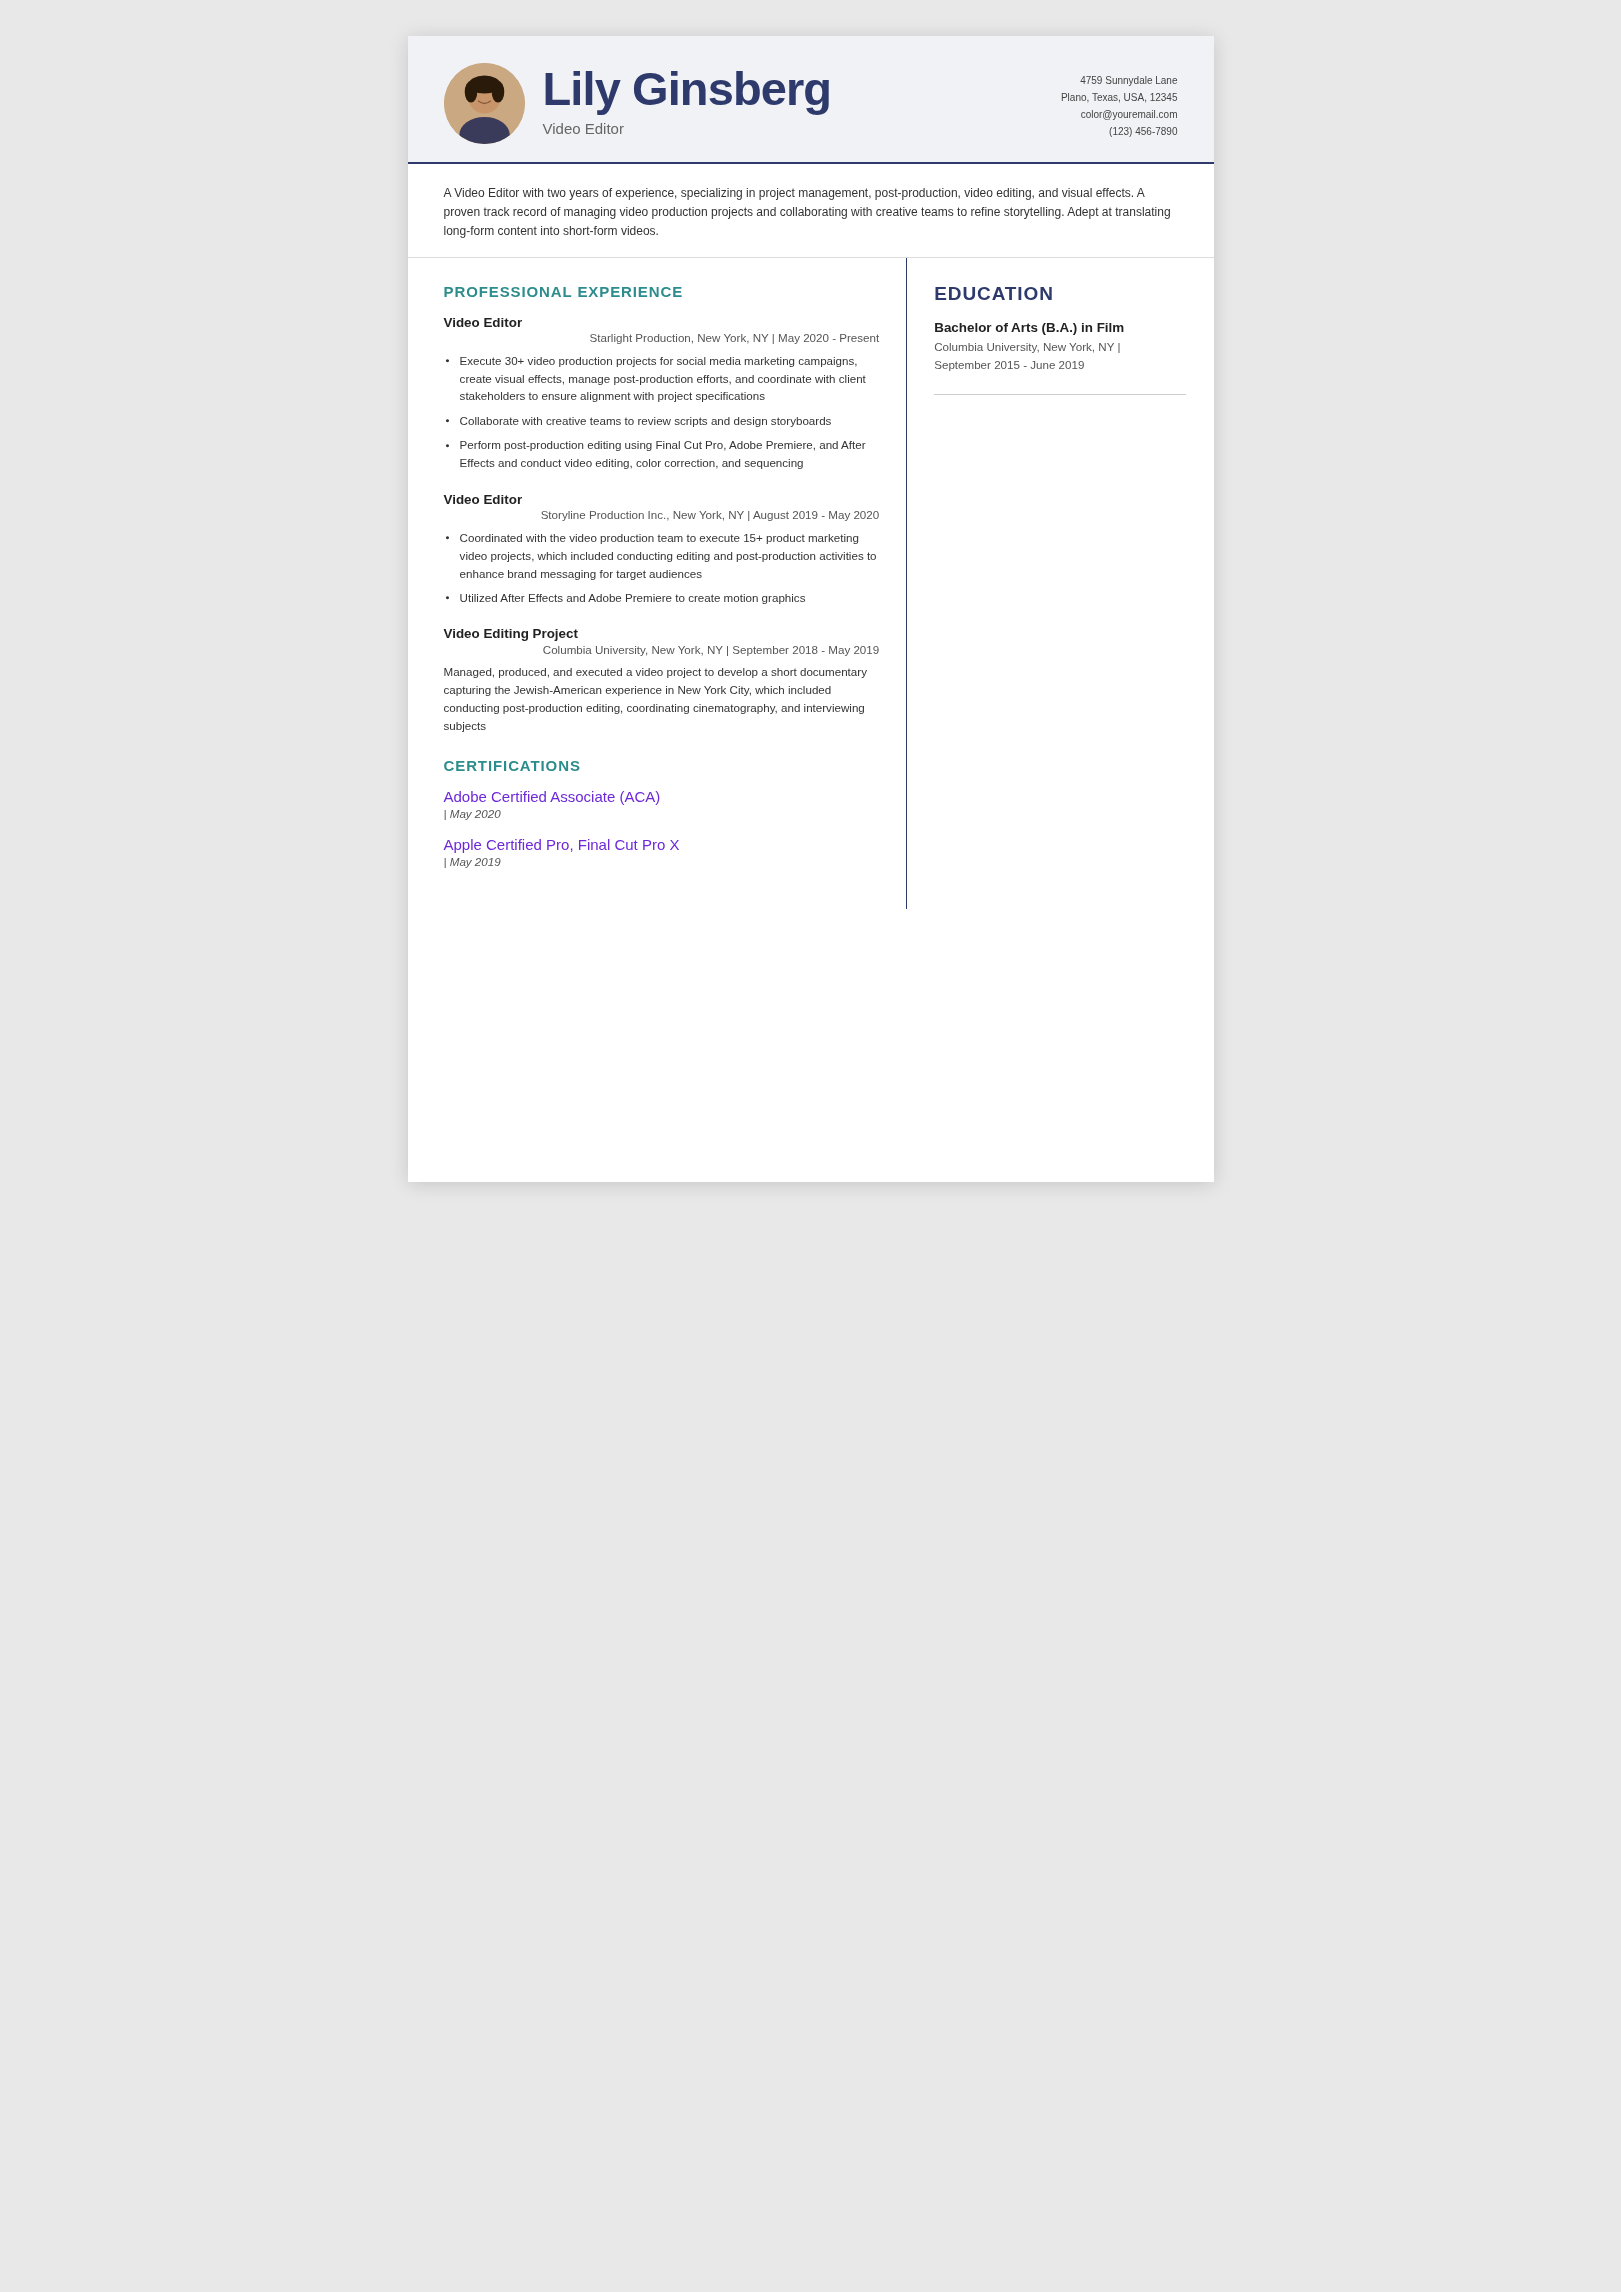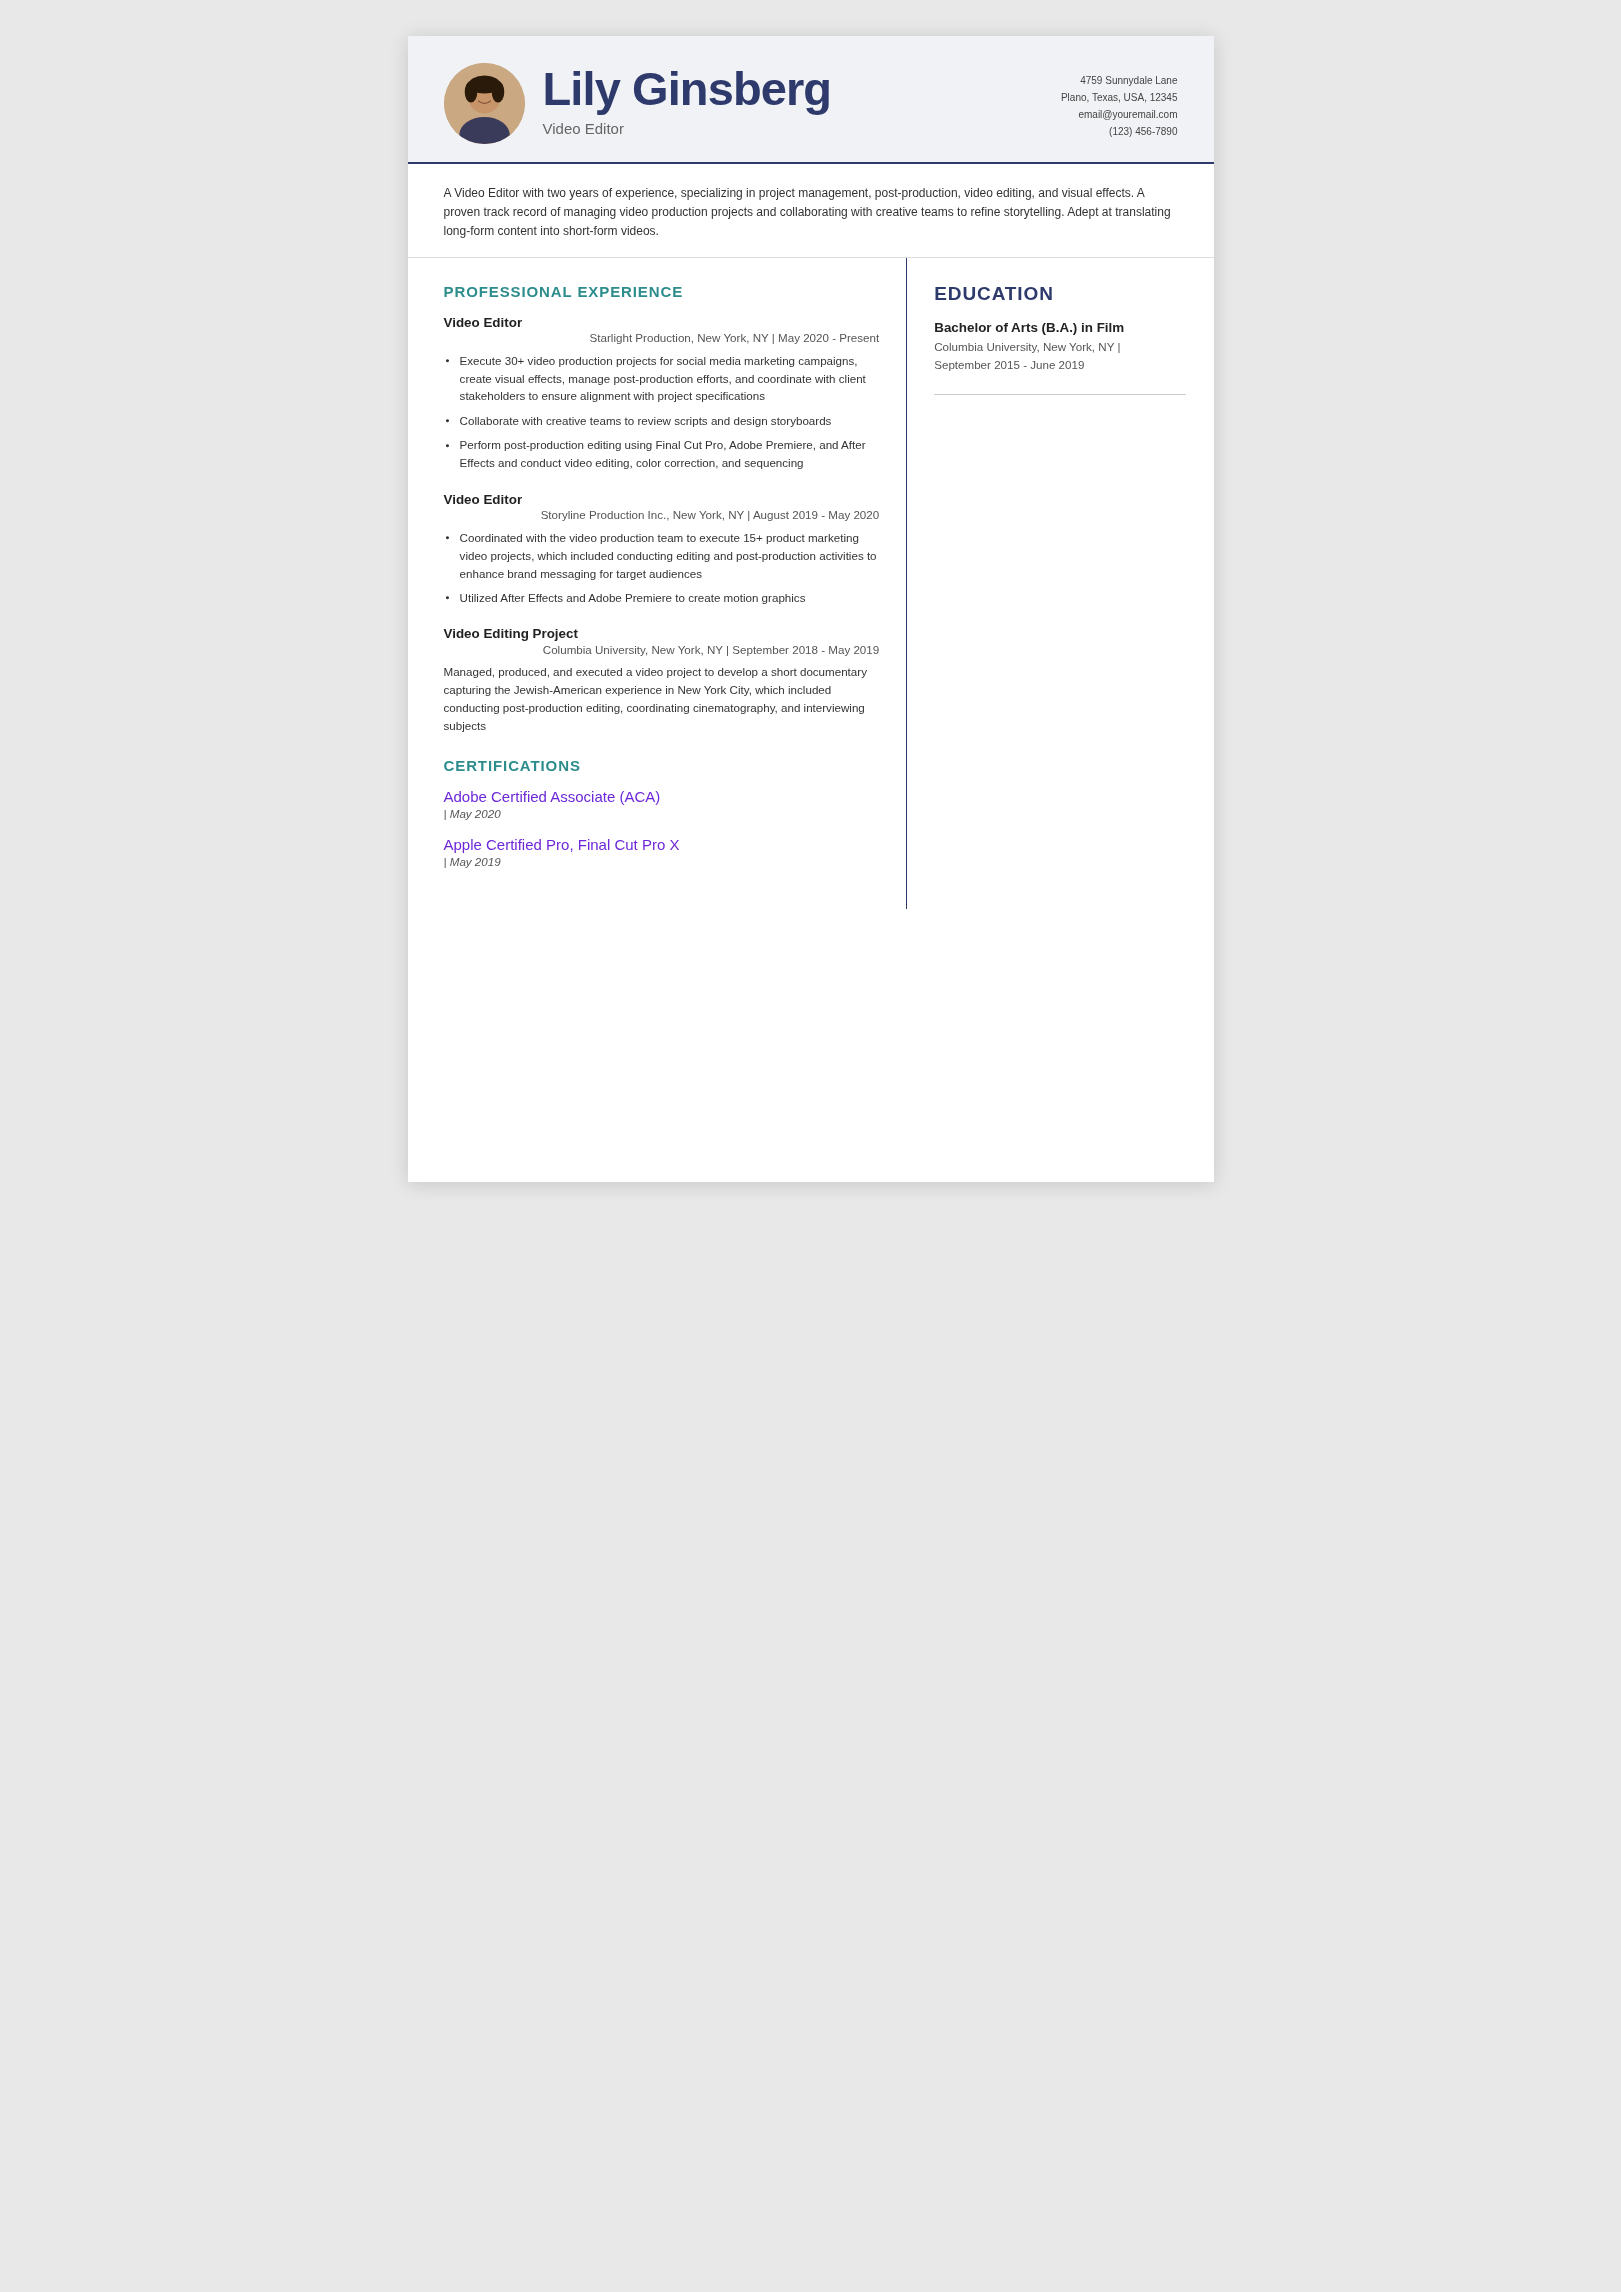--- a/index.html
+++ b/index.html
@@ -235,21 +235,21 @@
         </svg>
       </div>
       <div class="name-block">
         <h1>Lily Ginsberg</h1>
         <div class="subtitle">Video Editor</div>
       </div>
     </div>
     <div class="contact-block">
       <div>4759 Sunnydale Lane</div>
       <div>Plano, Texas, USA, 12345</div>
-      <div>email@youremail.com</div>
+      <div>color@youremail.com</div>
       <div>(123) 456-7890</div>
     </div>
   </div>
 
   <div class="summary">
     <p>A Video Editor with two years of experience, specializing in project management, post-production, video editing, and visual effects. A proven track record of managing video production projects and collaborating with creative teams to refine storytelling. Adept at translating long-form content into short-form videos.</p>
   </div>
 
   <div class="body-columns">
 

